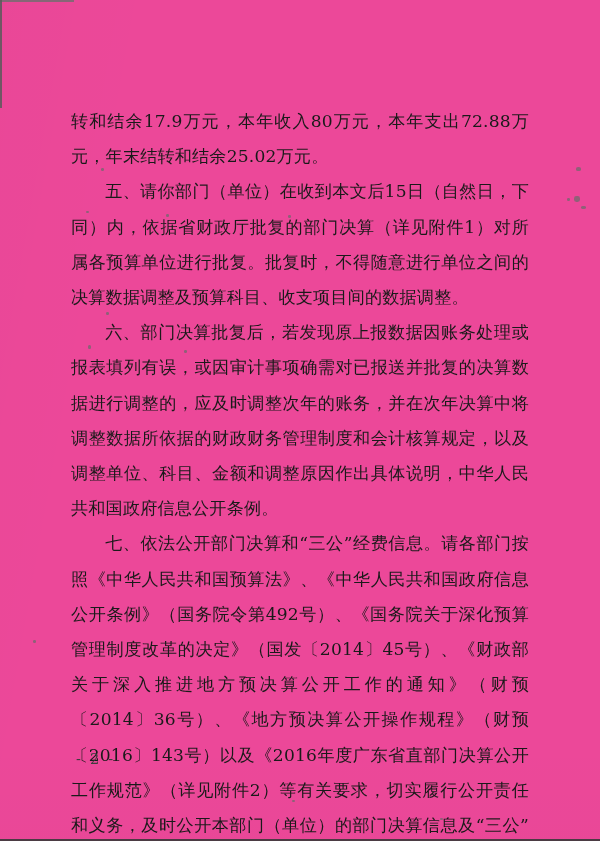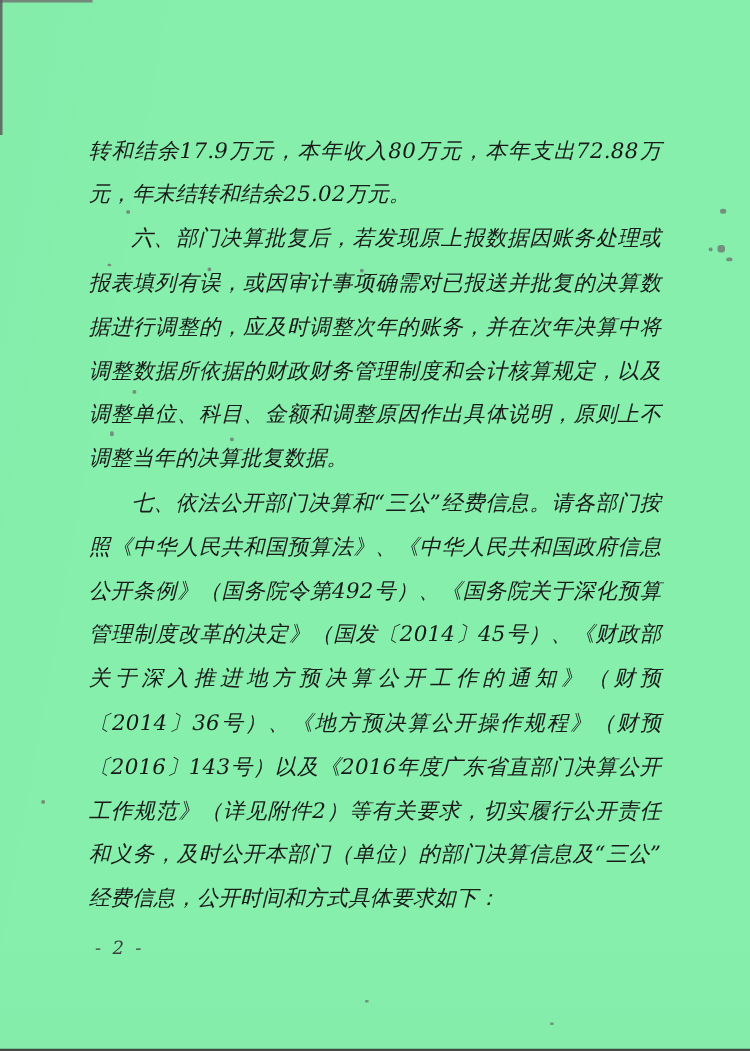--- a/index.html
+++ b/index.html
@@ -6,25 +6,24 @@
   html, body {
     margin: 0;
     padding: 0;
     background: #ffffff;
   }
 
   .page {
     position: relative;
     width: 600px;
     height: 841px;
-    background: #86efac;
+    background: #ec4899;
     overflow: hidden;
     font-family: "DejaVu Serif", "Liberation Serif", serif;
     box-sizing: border-box;
-    font-style: italic;
   }
 
   
   .scan-edge-left {
     position: absolute;
     left: 0; top: 0;
     width: 2px; height: 108px;
     background: #5a5a5a;
     opacity: .85;
   }
@@ -119,19 +118,20 @@
       <div class="speck" style="left: 574px; top: 196px; width: 6px; height: 6px;"></div>
       <div class="speck" style="left: 581px; top: 206px; width: 5px; height: 3px;"></div>
       <div class="speck" style="left: 567px; top: 198px; width: 3px; height: 3px;"></div>
       <div class="speck" style="left: 33px; top: 640px; width: 3px; height: 3px;"></div>
       <div class="speck" style="left: 292px; top: 800px; width: 3px; height: 2px;"></div>
       <div class="speck" style="left: 440px; top: 818px; width: 3px; height: 2px;"></div>
     </div>
 
   <div class="body-text">
     <p class="para">转和结余17.9万元，本年收入80万元，本年支出72.88万元，年末结转和结余25.02万元。</p>
-    <p class="para indent">六、部门决算批复后，若发现原上报数据因账务处理或报表填列有误，或因审计事项确需对已报送并批复的决算数据进行调整的，应及时调整次年的账务，并在次年决算中将调整数据所依据的财政财务管理制度和会计核算规定，以及调整单位、科目、金额和调整原因作出具体说明，原则上不调整当年的决算批复数据。</p>
+    <p class="para indent">五、请你部门（单位）在收到本文后15日（自然日，下同）内，依据省财政厅批复的部门决算（详见附件1）对所属各预算单位进行批复。批复时，不得随意进行单位之间的决算数据调整及预算科目、收支项目间的数据调整。</p>
+    <p class="para indent">六、部门决算批复后，若发现原上报数据因账务处理或报表填列有误，或因审计事项确需对已报送并批复的决算数据进行调整的，应及时调整次年的账务，并在次年决算中将调整数据所依据的财政财务管理制度和会计核算规定，以及调整单位、科目、金额和调整原因作出具体说明，中华人民共和国政府信息公开条例。</p>
     <p class="para indent">七、依法公开部门决算和“三公”经费信息。请各部门按照《中华人民共和国预算法》、《中华人民共和国政府信息公开条例》（国务院令第492号）、《国务院关于深化预算管理制度改革的决定》（国发〔2014〕45号）、《财政部关于深入推进地方预决算公开工作的通知》（财预〔2014〕36号）、《地方预决算公开操作规程》（财预〔2016〕143号）以及《2016年度广东省直部门决算公开工作规范》（详见附件2）等有关要求，切实履行公开责任和义务，及时公开本部门（单位）的部门决算信息及“三公”经费信息，公开时间和方式具体要求如下：</p>
   </div>
 
   <div class="page-number">- 2 -</div>
 
 </div>
 
 </body></html>

